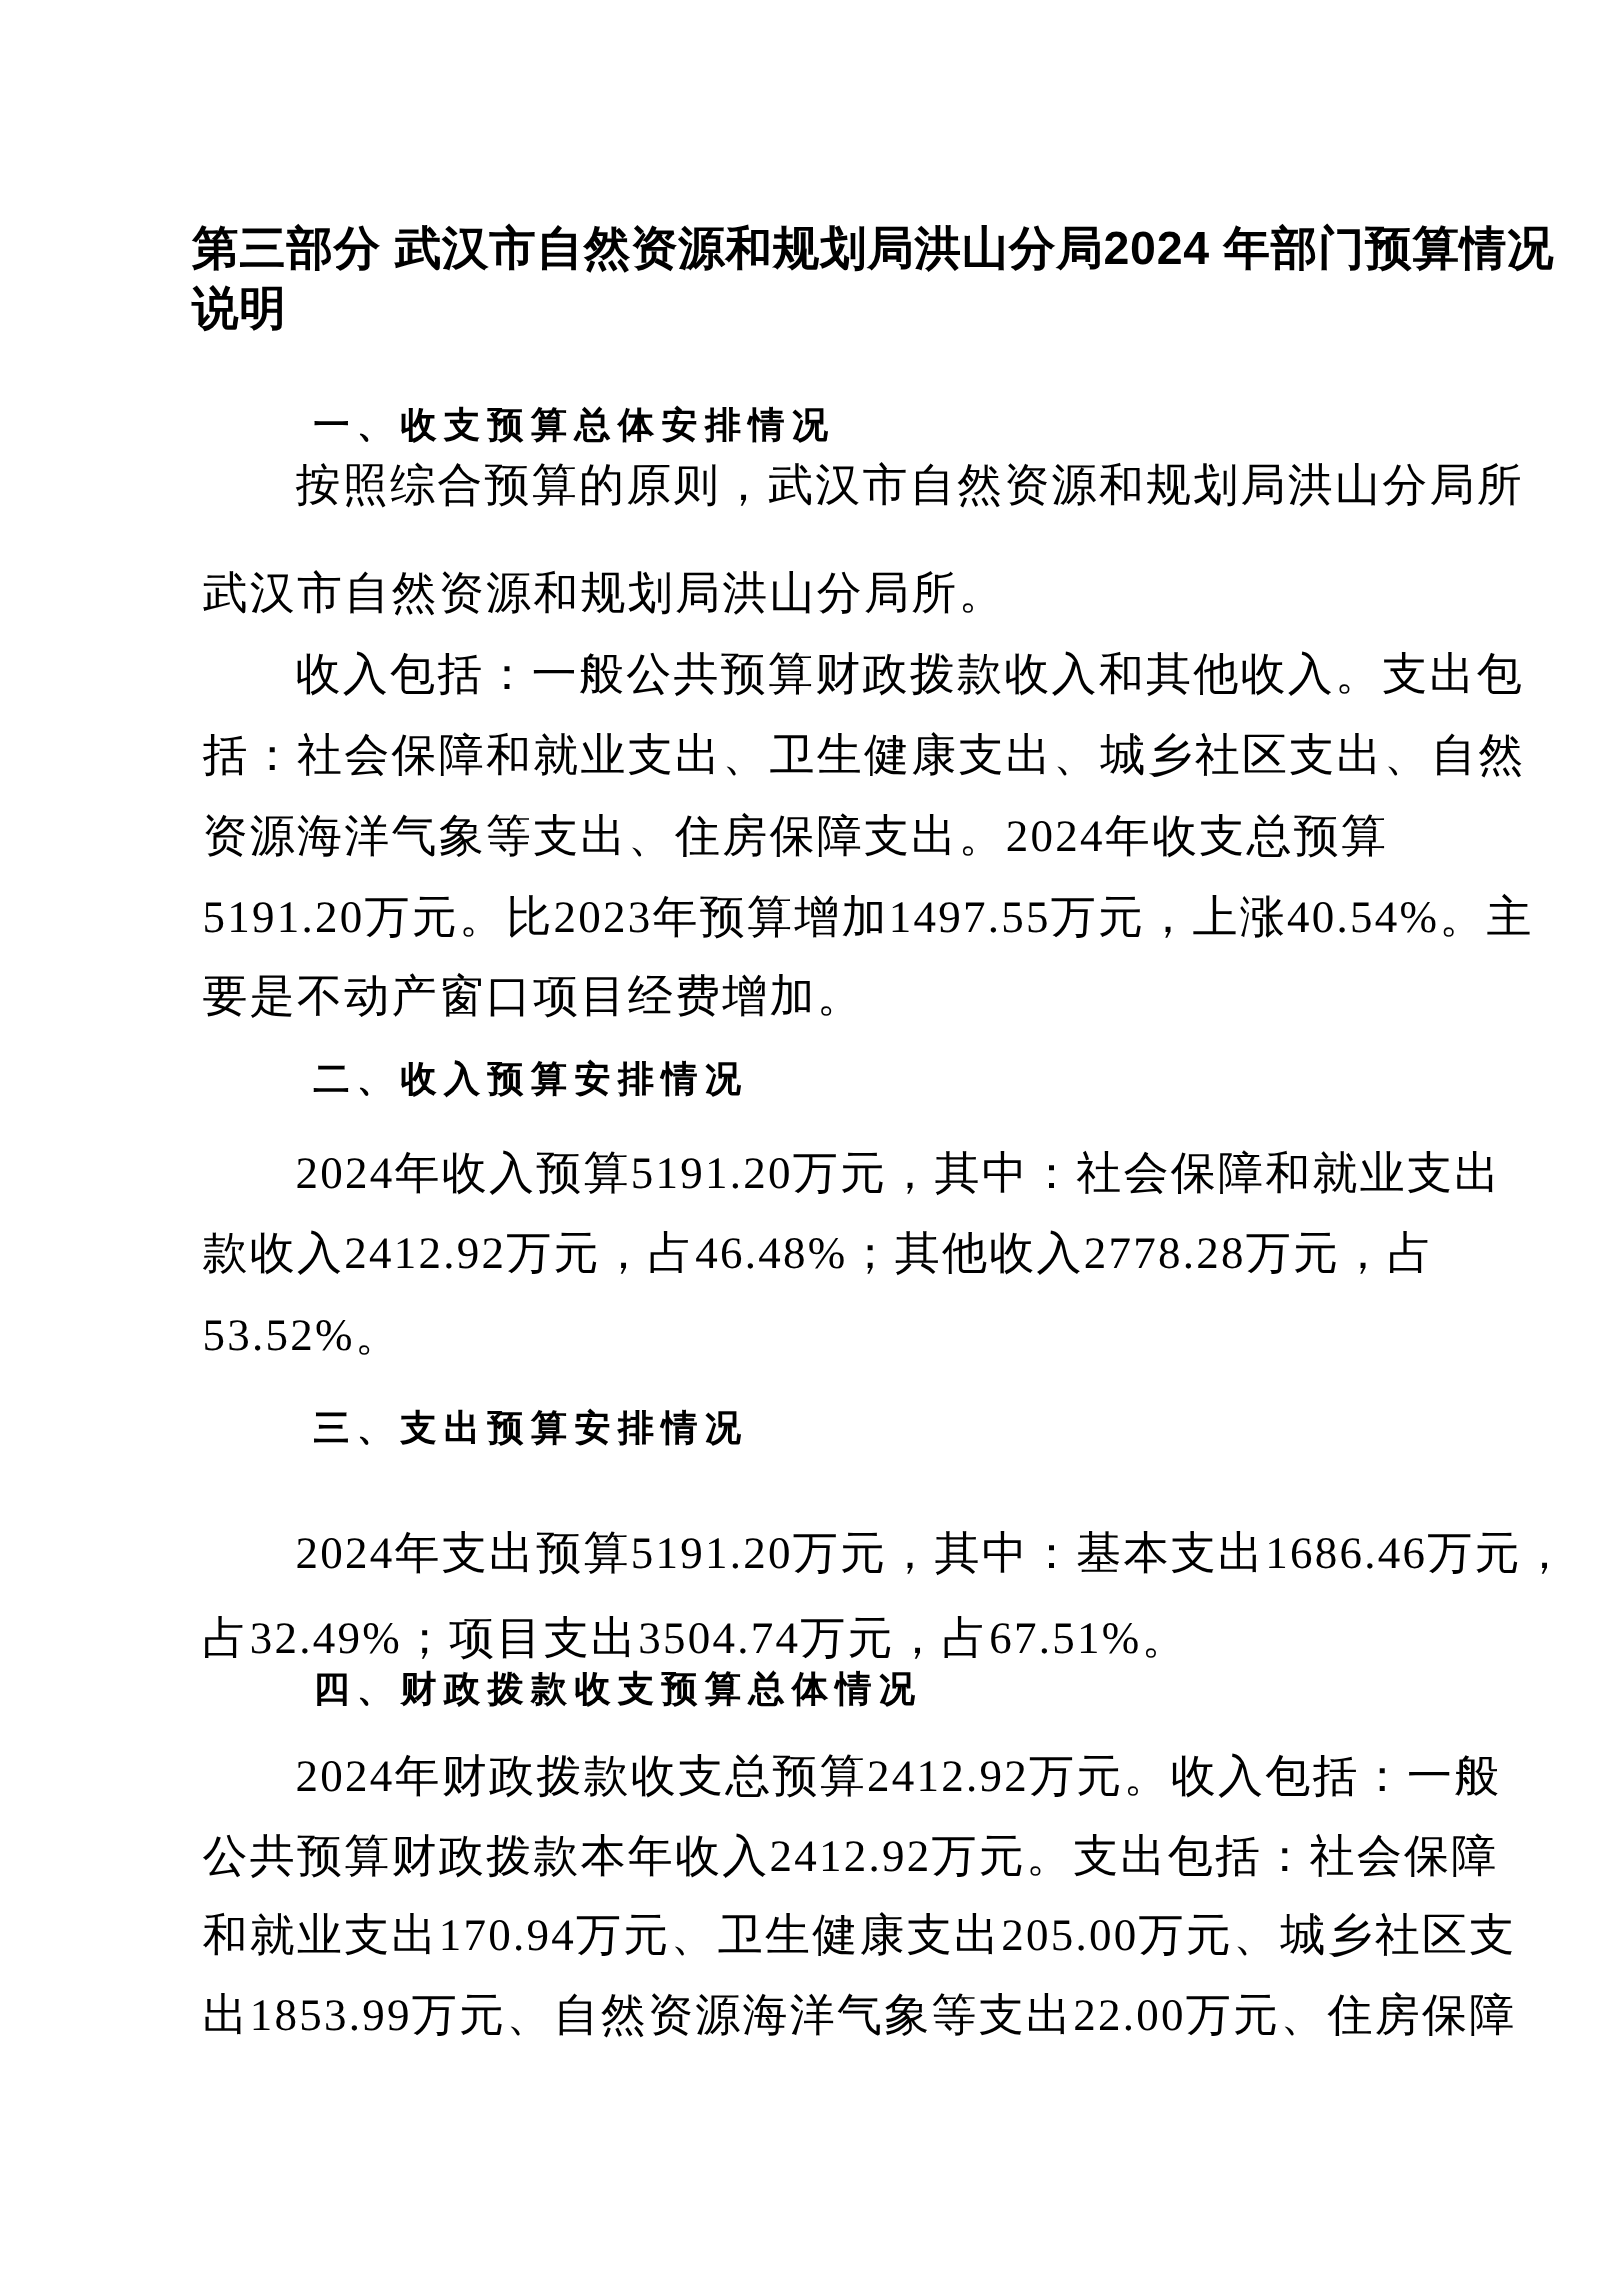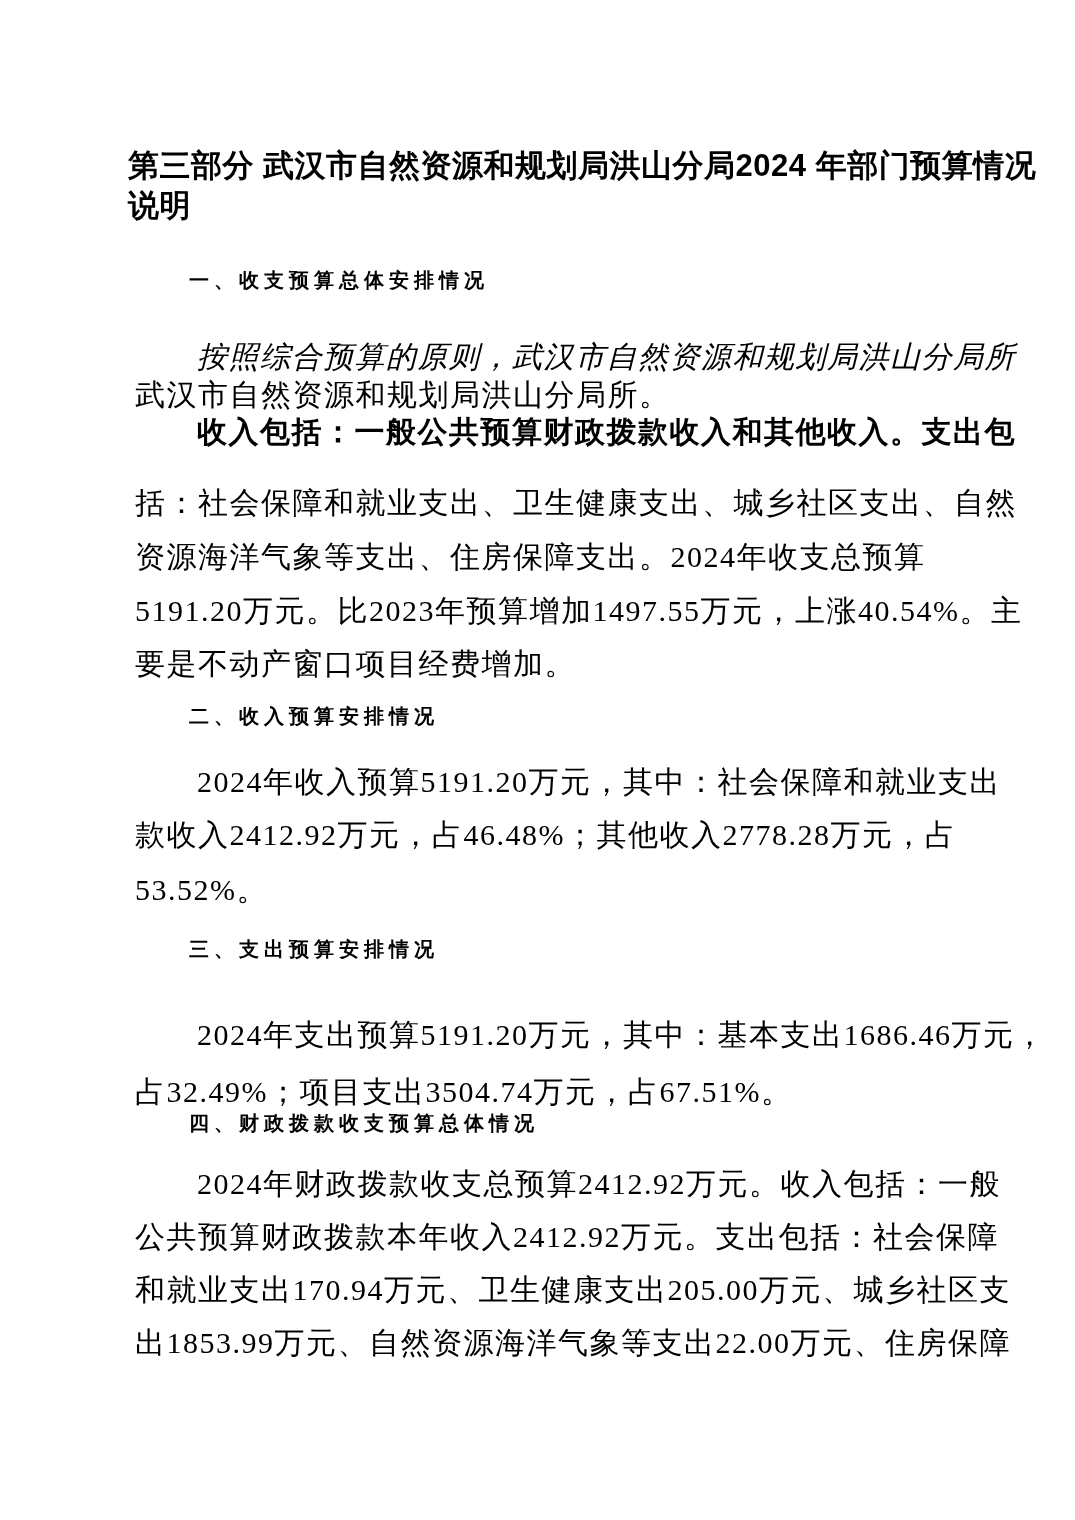--- a/index.html
+++ b/index.html
@@ -20,24 +20,24 @@
     white-space: nowrap;
   }
   .title-line {
     left: 128px;
     font-family: "Liberation Sans", "DejaVu Sans", sans-serif;
     font-weight: 700;
     font-size: 31px;
     letter-spacing: 0.5px;
   }
   .heading-line {
-    left: 189px;
+    left: 209px;
     font-family: Liberation Sans, sans-serif;
     font-weight: 700;
-    font-size: 20px;
+    font-size: 24px;
     letter-spacing: 5px;
   }
   .body-line {
     left: 135px;
     font-family: "Liberation Serif", "DejaVu Serif", serif;
     font-weight: 400;
     font-size: 30px;
     letter-spacing: 1.5px;
   }
   .indent {
@@ -46,23 +46,23 @@
 </style>
 </head>
 <body>
 
 <div class="page">
 
   <div class="line title-line" style="top:145px;">第三部分 武汉市自然资源和规划局洪山分局2024 年部门预算情况</div>
   <div class="line title-line" style="top:185px;">说明</div>
 
   <div class="line heading-line" style="top:267px;">一、收支预算总体安排情况</div>
-  <div class="line body-line indent" style="top:337px;font-style:italic;">按照综合预算的原则，武汉市自然资源和规划局洪山分局所</div>
+  <div class="line body-line indent" style="top:303px;">按照综合预算的原则，武汉市自然资源和规划局洪山分局所</div>
   <div class="line body-line" style="top:375px;">武汉市自然资源和规划局洪山分局所。</div>
-  <div class="line body-line indent" style="top:412px;font-weight:bold;">收入包括：一般公共预算财政拨款收入和其他收入。支出包</div>
+  <div class="line body-line indent" style="top:429px;">收入包括：一般公共预算财政拨款收入和其他收入。支出包</div>
   <div class="line body-line" style="top:483px;">括：社会保障和就业支出、卫生健康支出、城乡社区支出、自然</div>
   <div class="line body-line" style="top:537px;">资源海洋气象等支出、住房保障支出。2024年收支总预算</div>
   <div class="line body-line" style="top:591px;">5191.20万元。比2023年预算增加1497.55万元，上涨40.54%。主</div>
   <div class="line body-line" style="top:644px;">要是不动产窗口项目经费增加。</div>
 
   <div class="line heading-line" style="top:703px;">二、收入预算安排情况</div>
   <div class="line body-line indent" style="top:762px;">2024年收入预算5191.20万元，其中：社会保障和就业支出</div>
   <div class="line body-line" style="top:815px;">款收入2412.92万元，占46.48%；其他收入2778.28万元，占</div>
   <div class="line body-line" style="top:870px;">53.52%。</div>
 

